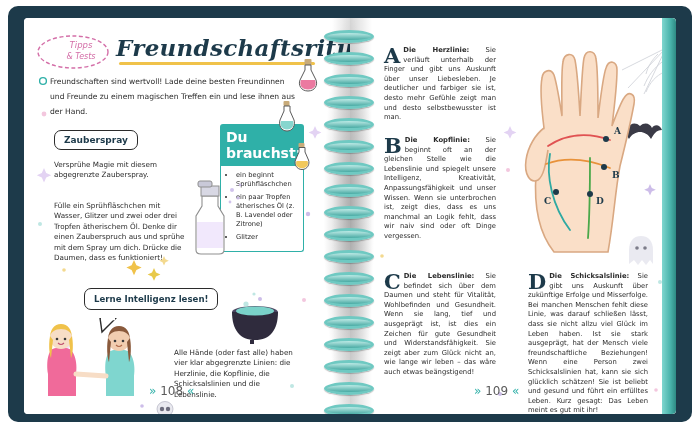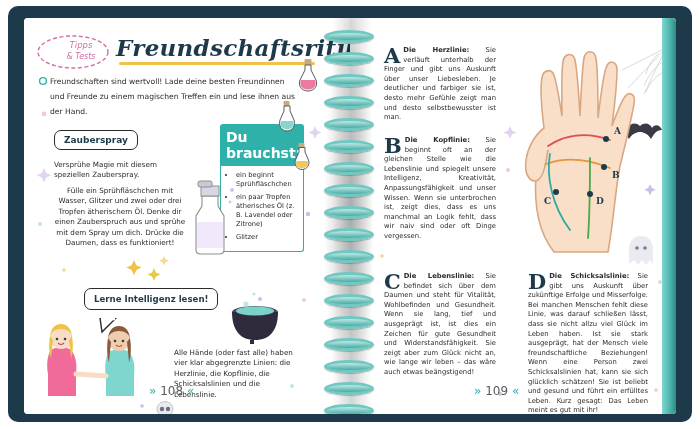--- a/index.html
+++ b/index.html
@@ -244,22 +244,22 @@
 
         <div class="title-main">Freundschaftsrituale</div>
         <div class="title-underline"></div>
 
         <div class="intro">Freundschaften sind wertvoll! Lade deine besten Freundinnen und Freunde zu einem magischen Treffen ein und lese ihnen aus der Hand.</div>
         <svg class="deco" style="left:14px;top:58px;width:10px;height:10px;">
           <circle cx="5" cy="5" r="3.4" fill="none" stroke="#2fb0a8" stroke-width="1.4"></circle>
         </svg>
 
         <div class="label-box" id="zauberspray-label">Zauberspray</div>
-        <div class="body-text" id="zauberspray-text">Versprühe Magie mit diesem speziellen Zauberspray.</div>
-        <div class="body-text" style="left:30px;top:168px;width:132px;text-align:center;">Fülle ein Sprühfläschchen mit Wasser, Glitzer und zwei oder drei Tropfen ätherischem Öl. Denke dir einen Zauberspruch aus und sprühe mit dem Spray um dich. Drücke die Daumen, dass es funktioniert!</div>
+        <div class="body-text" id="zauberspray-text">Versprühe Magie mit diesem abgegrenzte Zauberspray.</div>
+        <div class="body-text" style="left:30px;top:183px;width:132px;">Fülle ein Sprühfläschchen mit Wasser, Glitzer und zwei oder drei Tropfen ätherischem Öl. Denke dir einen Zauberspruch aus und sprühe mit dem Spray um dich. Drücke die Daumen, dass es funktioniert!</div>
 
         <div class="need-box">
           <div class="need-head">Du brauchst:</div>
           <div class="need-body">
             <ul>
               <li>ein beginnt Sprühfläschchen</li>
               <li>ein paar Tropfen ätherisches Öl (z. B. Lavendel oder Zitrone)</li>
               <li>Glitzer</li>
             </ul>
           </div>

